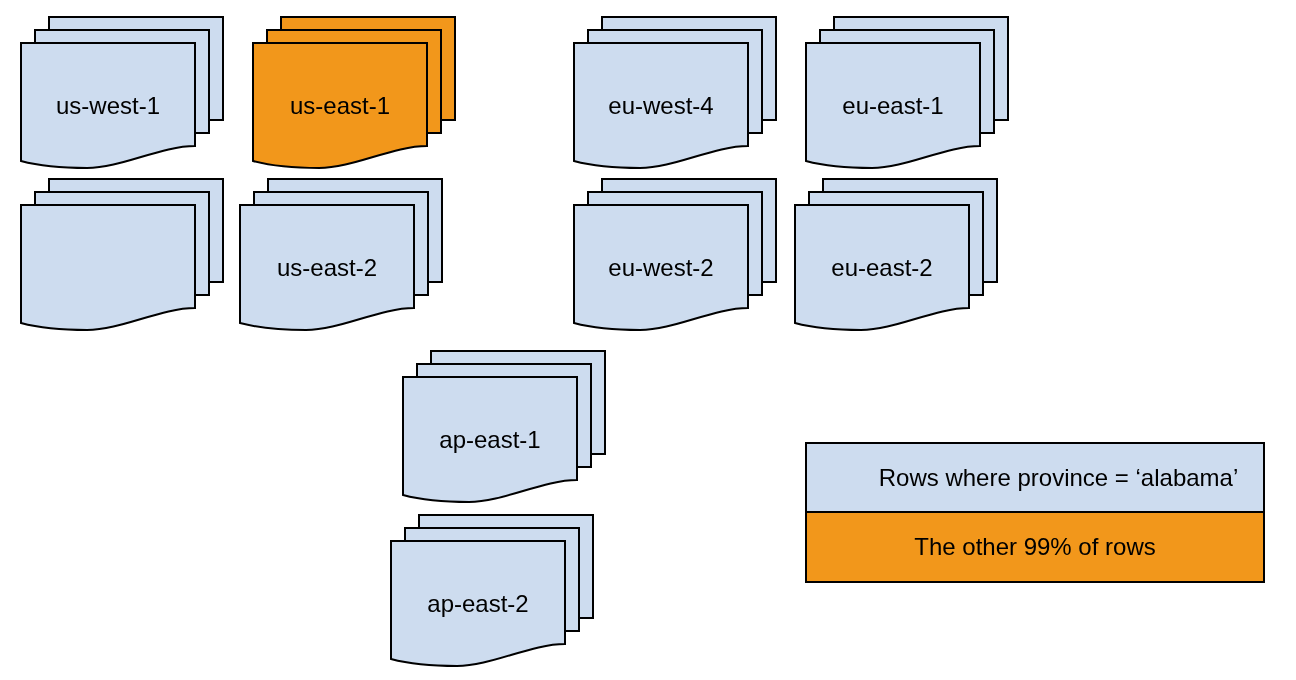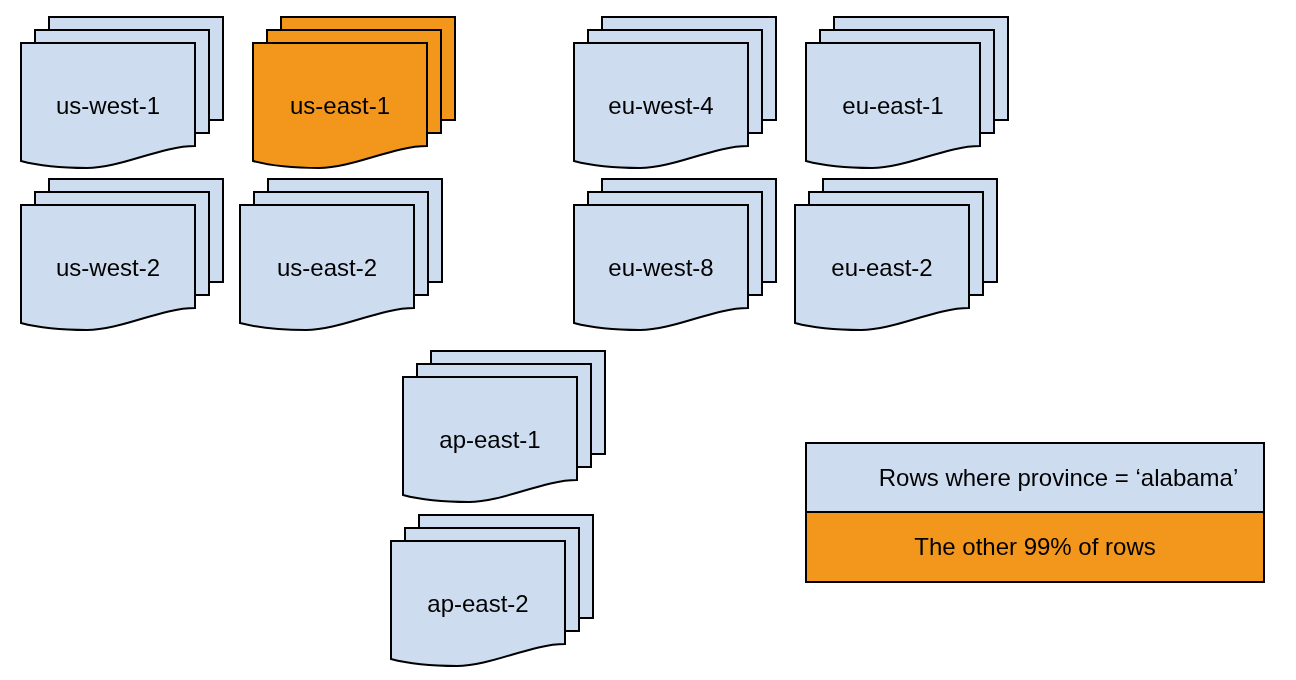--- a/index.html
+++ b/index.html
@@ -105,39 +105,38 @@
     </svg>
     <div class="stack-label">eu-east-1</div>
   </div>
 
   <div class="stack" style="left:20px;top:178px">
     <svg width="205" height="154" viewBox="0 0 205 154">
       <rect class="page" x="29" y="1" width="174" height="103"></rect>
       <rect class="page" x="15" y="14" width="174" height="103"></rect>
       <path class="page" transform="translate(1,27)" d="M0,0 H174 V103 C140,103 100,125 66,125 C40,125 15,122 0,118 Z"></path>
     </svg>
-    <div class="stack-label">us-west-2</div>
   </div>
 
   <div class="stack" style="left:239px;top:178px">
     <svg width="205" height="154" viewBox="0 0 205 154">
       <rect class="page" x="29" y="1" width="174" height="103"></rect>
       <rect class="page" x="15" y="14" width="174" height="103"></rect>
       <path class="page" transform="translate(1,27)" d="M0,0 H174 V103 C140,103 100,125 66,125 C40,125 15,122 0,118 Z"></path>
     </svg>
     <div class="stack-label">us-east-2</div>
   </div>
 
   <div class="stack" style="left:573px;top:178px">
     <svg width="205" height="154" viewBox="0 0 205 154">
       <rect class="page" x="29" y="1" width="174" height="103"></rect>
       <rect class="page" x="15" y="14" width="174" height="103"></rect>
       <path class="page" transform="translate(1,27)" d="M0,0 H174 V103 C140,103 100,125 66,125 C40,125 15,122 0,118 Z"></path>
     </svg>
-    <div class="stack-label">eu-west-8</div>
+    <div class="stack-label">eu-west-2</div>
   </div>
 
   <div class="stack" style="left:794px;top:178px">
     <svg width="205" height="154" viewBox="0 0 205 154">
       <rect class="page" x="29" y="1" width="174" height="103"></rect>
       <rect class="page" x="15" y="14" width="174" height="103"></rect>
       <path class="page" transform="translate(1,27)" d="M0,0 H174 V103 C140,103 100,125 66,125 C40,125 15,122 0,118 Z"></path>
     </svg>
     <div class="stack-label">eu-east-2</div>
   </div>

